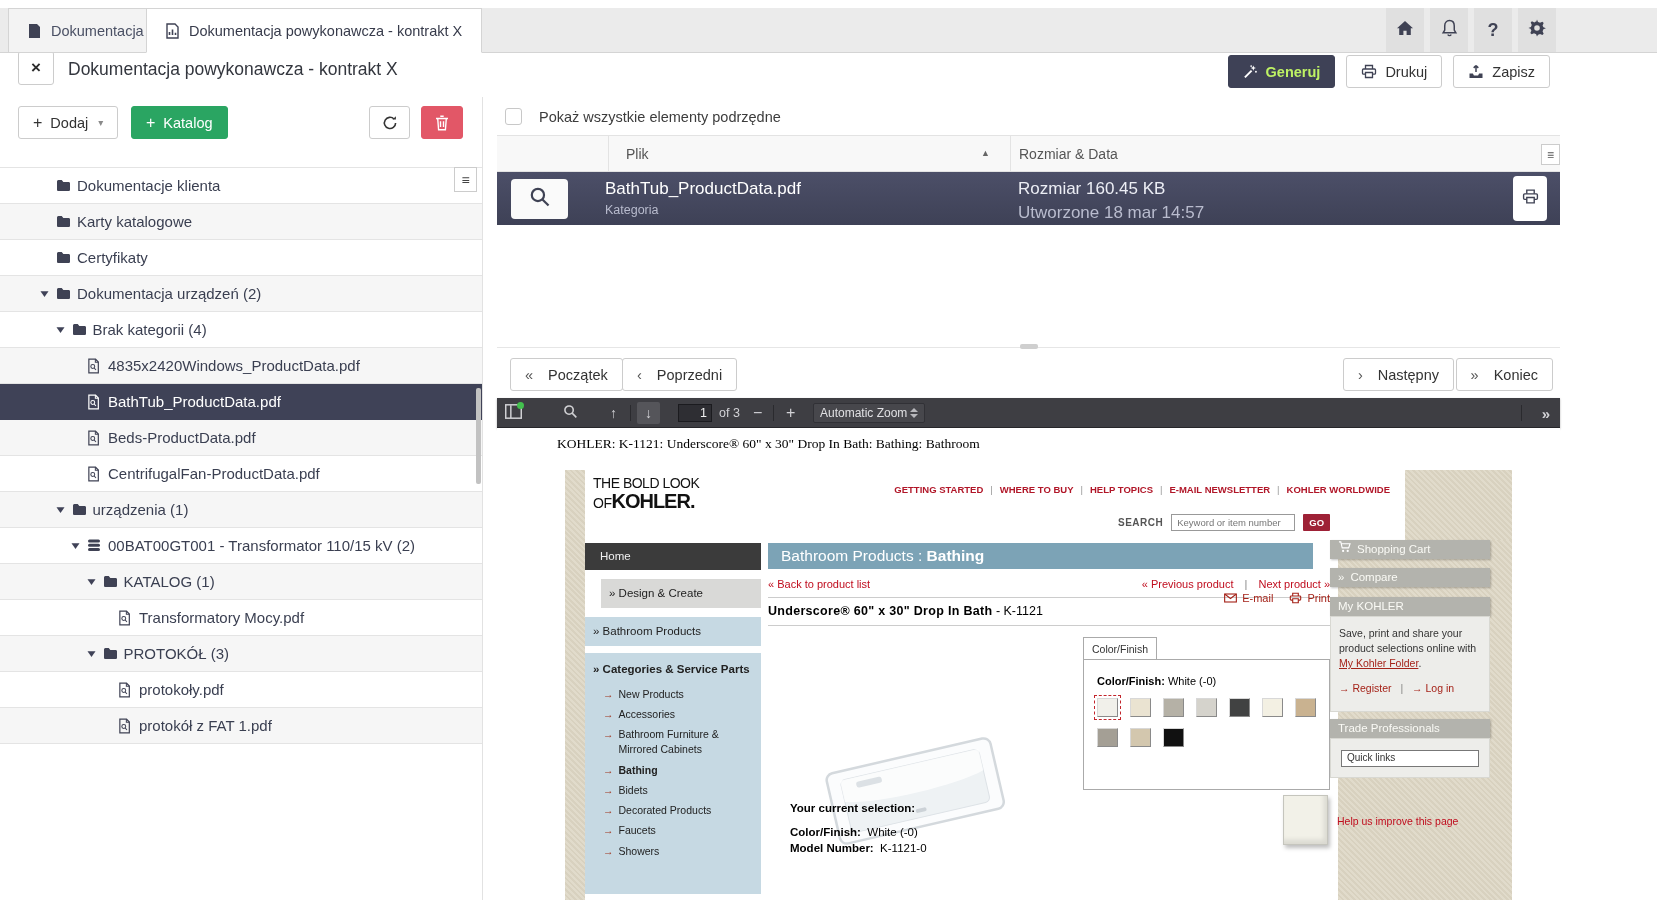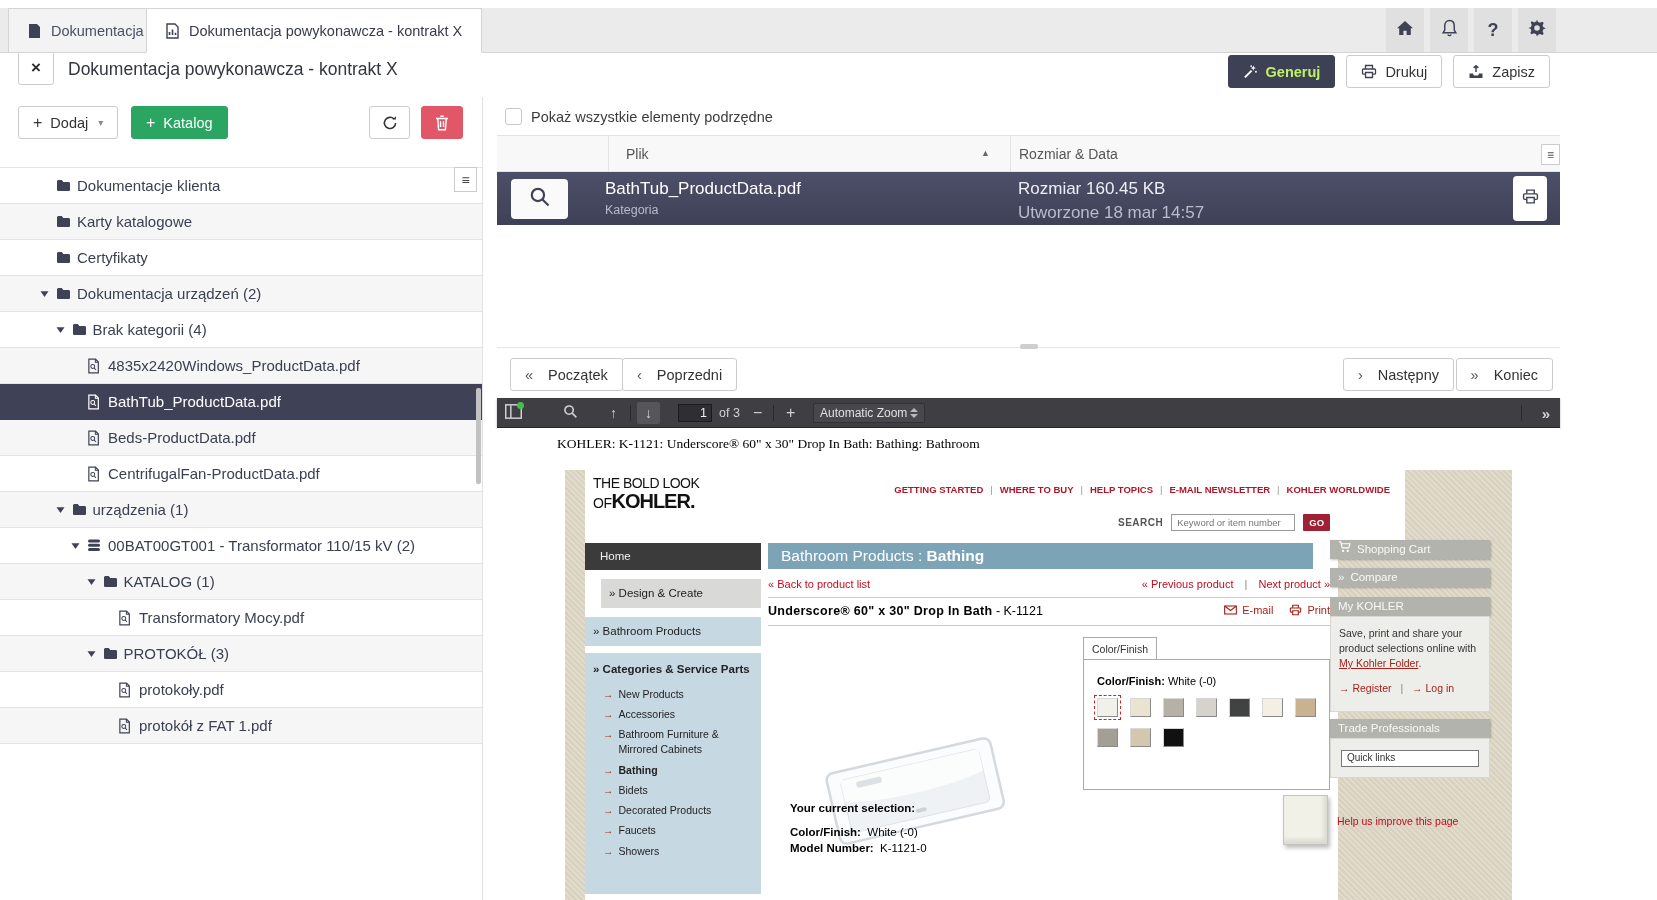--- a/index.html
+++ b/index.html
@@ -39,21 +39,21 @@
   .caret { width:16px; display:inline-flex; color:#3f4257; flex:none; }
   .tree-row.selected .caret { color:#fff; }
   .ticon { width:21px; display:inline-flex; color:#3f4254; flex:none; }
   .tree-row.selected .ticon { color:#fff; }
   .tlabel { white-space:nowrap; }
   .tree-menu-btn { position:absolute; top:70px; right:5px; width:23px; height:25px; border:1px solid #ccc; background:#fff; z-index:3; display:flex; align-items:center; justify-content:center; color:#444; font-size:14px; cursor:pointer; }
   .lp-scroll { position:absolute; right:1px; top:291px; width:5px; height:96px; background:#c2c2c2; border-radius:2px; }
 
   
   .right-panel { position:absolute; top:97px; left:497px; width:1063px; bottom:0; background:#fff; }
-  .showall { position:absolute; top:11px; left:8px; display:flex; gap:9px; align-items:center; font-size:14.5px; color:#3c3c3c; }
+  .showall { position:absolute; top:11px; left:8px; display:flex; gap:17px; align-items:center; font-size:14.5px; color:#3c3c3c; }
   .checkbox { width:17px; height:17px; border:1px solid #c8c8c8; border-radius:3px; background:#fff; cursor:pointer; flex:none; }
   .thead { position:absolute; top:38px; left:0; right:0; height:37px; background:#f8f8f8; border-top:1px solid #e3e3e3; border-bottom:1px solid #e3e3e3; font-size:14px; color:#555; }
   .th-file { position:absolute; left:111px; top:0; bottom:0; width:402px; border-left:1px solid #e3e3e3; display:flex; align-items:center; padding-left:17px; }
   .th-sort { position:absolute; right:20px; top:12px; font-size:9px; color:#666; }
   .th-size { position:absolute; left:513px; top:0; bottom:0; right:20px; border-left:1px solid #e3e3e3; display:flex; align-items:center; padding-left:8px; }
   .th-menu { position:absolute; right:0; top:8px; width:19px; height:21px; border:1px solid #ccc; background:#fff; display:flex; align-items:center; justify-content:center; font-size:12px; color:#555; cursor:pointer; }
   .sel-row { position:absolute; top:75px; left:0; right:0; height:53px; background:linear-gradient(#4c4f68,#3e4156); }
   .mag-btn { position:absolute; left:14px; top:7px; width:57px; height:40px; background:#fafafa; border-radius:4px; display:flex; align-items:center; justify-content:center; cursor:pointer; }
   .row-file { position:absolute; left:108px; top:7px; font-size:17px; color:#fff; }
   .row-cat { position:absolute; left:108px; top:31px; font-size:12.5px; color:#b9bcce; }
@@ -101,21 +101,21 @@
   .go-btn { width:27px; height:17px; background:#9e2136; border-radius:1px; color:#fff; font-size:9.5px; font-weight:bold; display:flex; align-items:center; justify-content:center; cursor:pointer; }
   .wp-banner { position:absolute; left:203px; top:73px; width:545px; height:26px; background:#7ca3b6; color:#fff; font-size:15.5px; line-height:26px; padding-left:13px; }
   .wp-backlink { position:absolute; left:203px; top:108px; color:#c00d1e; font-size:11px; cursor:pointer; }
   .wp-prevnext { position:absolute; right:182px; top:108px; color:#c00d1e; font-size:11px; }
   .wp-prevnext .sep { color:#888; margin:0 8px; }
   .wp-prevnext .lk { cursor:pointer; }
   .wp-hr1 { position:absolute; left:203px; top:127px; width:562px; border-top:1px solid #ccc; }
   .wp-hr2 { position:absolute; left:203px; top:155px; width:562px; border-top:1px solid #ccc; }
   .wp-title { position:absolute; left:203px; top:134px; font-size:12.5px; color:#000; }
   .wp-title b { letter-spacing:.3px; }
-  .wp-mailprint { position:absolute; right:182px; top:134px; color:#a52319; font-size:11px; display:flex; gap:16px; }
+  .wp-mailprint { position:absolute; right:182px; top:122px; color:#a52319; font-size:11px; display:flex; gap:16px; }
   .wp-mailprint span { display:flex; align-items:center; gap:5px; cursor:pointer; }
   .knav { position:absolute; left:20px; top:73px; width:176px; }
   .knav-home { height:27px; background:#3b3b3b; color:#f0f0f0; font-size:11.5px; line-height:27px; padding-left:15px; cursor:pointer; }
   .knav-grey { margin-top:9px; height:29px; background:#d9d9d7; color:#222; font-size:11.5px; line-height:29px; padding-left:8px; cursor:pointer;margin-left:16px; }
   .knav-blue { margin-top:9px; height:29px; background:#c6d9e3; color:#222; font-size:11.5px; line-height:29px; padding-left:8px; cursor:pointer; }
   .knav-cats { margin-top:7px; background:#c6d9e3; padding:8px 6px 0 8px; height:241px; }
   .knav-cats-hd { font-size:11.5px; font-weight:bold; color:#222; line-height:1.5; margin-bottom:6px; }
   .knav-item { font-size:10.5px; color:#222; padding:2.5px 0 2.5px 10px; display:flex; gap:5px; cursor:pointer; line-height:1.45; }
   .knav-item .ar { color:#a0361f; flex:none; }
   .knav-item.b { font-weight:bold; }

